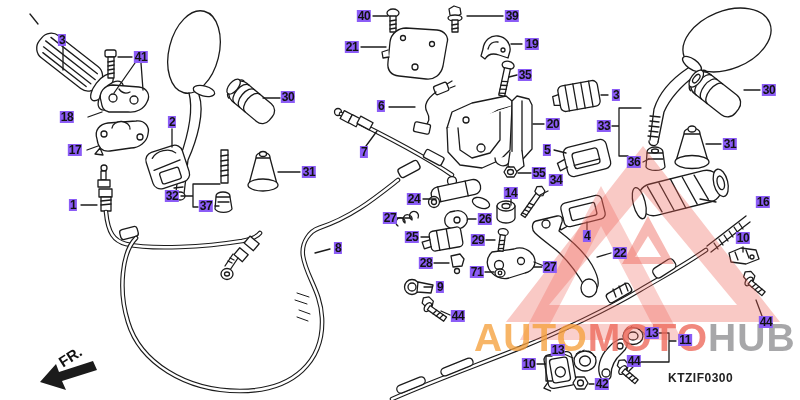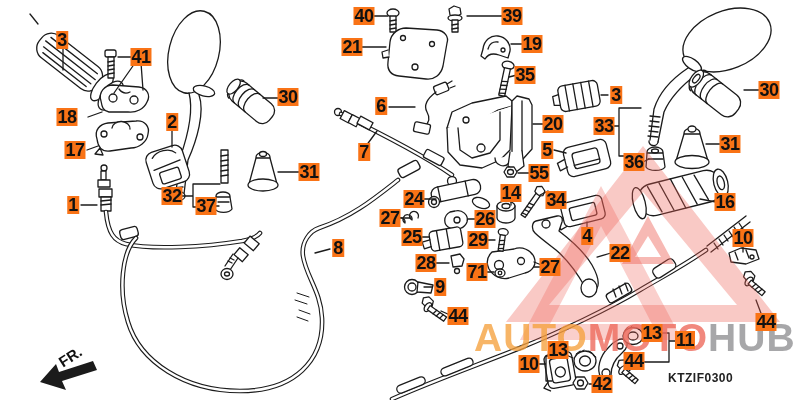--- a/index.html
+++ b/index.html
@@ -6,22 +6,22 @@
   .stage{position:relative;width:800px;height:400px;background:#ffffff;overflow:hidden;
          font-family:"Liberation Sans",sans-serif;}
   svg{position:absolute;left:0;top:0;}
   .art *{stroke:#1b1b1b;fill:none;stroke-width:1.3;stroke-linejoin:round;stroke-linecap:round;}
   .art .f{fill:#ffffff;}
   .art .k{fill:#1b1b1b;stroke:none;}
   .art .cab{stroke-width:4.6;}
   .art .cabw{stroke:#ffffff;stroke-width:2.4;}
   .art .thin{stroke-width:1;}
   .wmtri path{stroke:none;}
-  .co{position:absolute;transform:translate(-50%,-50%);font-size:18px;font-weight:bold;
-      color:#111;background:#f97316;line-height:1;padding:0 1px;letter-spacing:-0.5px;}
+  .co{position:absolute;transform:translate(-50%,-50%);font-size:12px;font-weight:bold;
+      color:#111;background:#8b5cf6;line-height:1;padding:0 1px;letter-spacing:-0.5px;}
   .code{position:absolute;left:668px;top:371px;font-size:12px;font-weight:bold;color:#222;
         letter-spacing:0.5px;}
   .wm{position:absolute;left:474px;top:318px;font-size:39px;font-weight:bold;line-height:1;
       letter-spacing:1px;white-space:nowrap;}
   .wm-a{color:rgba(245,160,60,0.78);}
   .wm-m{color:rgba(238,106,92,0.80);}
   .wm-h{color:rgba(155,155,157,0.88);}
   .fr{position:absolute;left:58px;top:348px;font-size:15px;font-weight:bold;color:#111;
       transform:rotate(-33deg);}
 </style>
@@ -517,41 +517,41 @@
   <div class="co" style="left:364px;top:152px">7</div>
   <div class="co" style="left:338px;top:248px">8</div>
   <div class="co" style="left:440px;top:287px">9</div>
   <div class="co" style="left:743px;top:238px">10</div>
   <div class="co" style="left:685px;top:340px">11</div>
   <div class="co" style="left:529px;top:364px">10</div>
   <div class="co" style="left:652px;top:333px">13</div>
   <div class="co" style="left:558px;top:350px">13</div>
   <div class="co" style="left:511px;top:193px">14</div>
   <div class="co" style="left:62px;top:40px">3</div>
-  <div class="co" style="left:725px;top:202px">16</div>
+  <div class="co" style="left:763px;top:202px">16</div>
   <div class="co" style="left:75px;top:150px">17</div>
   <div class="co" style="left:67px;top:117px">18</div>
   <div class="co" style="left:532px;top:44px">19</div>
   <div class="co" style="left:553px;top:124px">20</div>
   <div class="co" style="left:352px;top:47px">21</div>
   <div class="co" style="left:620px;top:253px">22</div>
   <div class="co" style="left:390px;top:218px">27</div>
   <div class="co" style="left:414px;top:199px">24</div>
   <div class="co" style="left:412px;top:237px">25</div>
   <div class="co" style="left:485px;top:219px">26</div>
   <div class="co" style="left:550px;top:267px">27</div>
   <div class="co" style="left:426px;top:263px">28</div>
   <div class="co" style="left:478px;top:240px">29</div>
   <div class="co" style="left:288px;top:97px">30</div>
   <div class="co" style="left:769px;top:90px">30</div>
   <div class="co" style="left:309px;top:172px">31</div>
   <div class="co" style="left:730px;top:144px">31</div>
   <div class="co" style="left:172px;top:196px">32</div>
   <div class="co" style="left:604px;top:126px">33</div>
-  <div class="co" style="left:556px;top:200px">34</div>
+  <div class="co" style="left:556px;top:180px">34</div>
   <div class="co" style="left:525px;top:75px">35</div>
   <div class="co" style="left:634px;top:162px">36</div>
   <div class="co" style="left:206px;top:206px">37</div>
   <div class="co" style="left:539px;top:173px">55</div>
   <div class="co" style="left:512px;top:16px">39</div>
   <div class="co" style="left:364px;top:16px">40</div>
   <div class="co" style="left:141px;top:57px">41</div>
   <div class="co" style="left:602px;top:384px">42</div>
   <div class="co" style="left:477px;top:272px">71</div>
   <div class="co" style="left:458px;top:316px">44</div>

